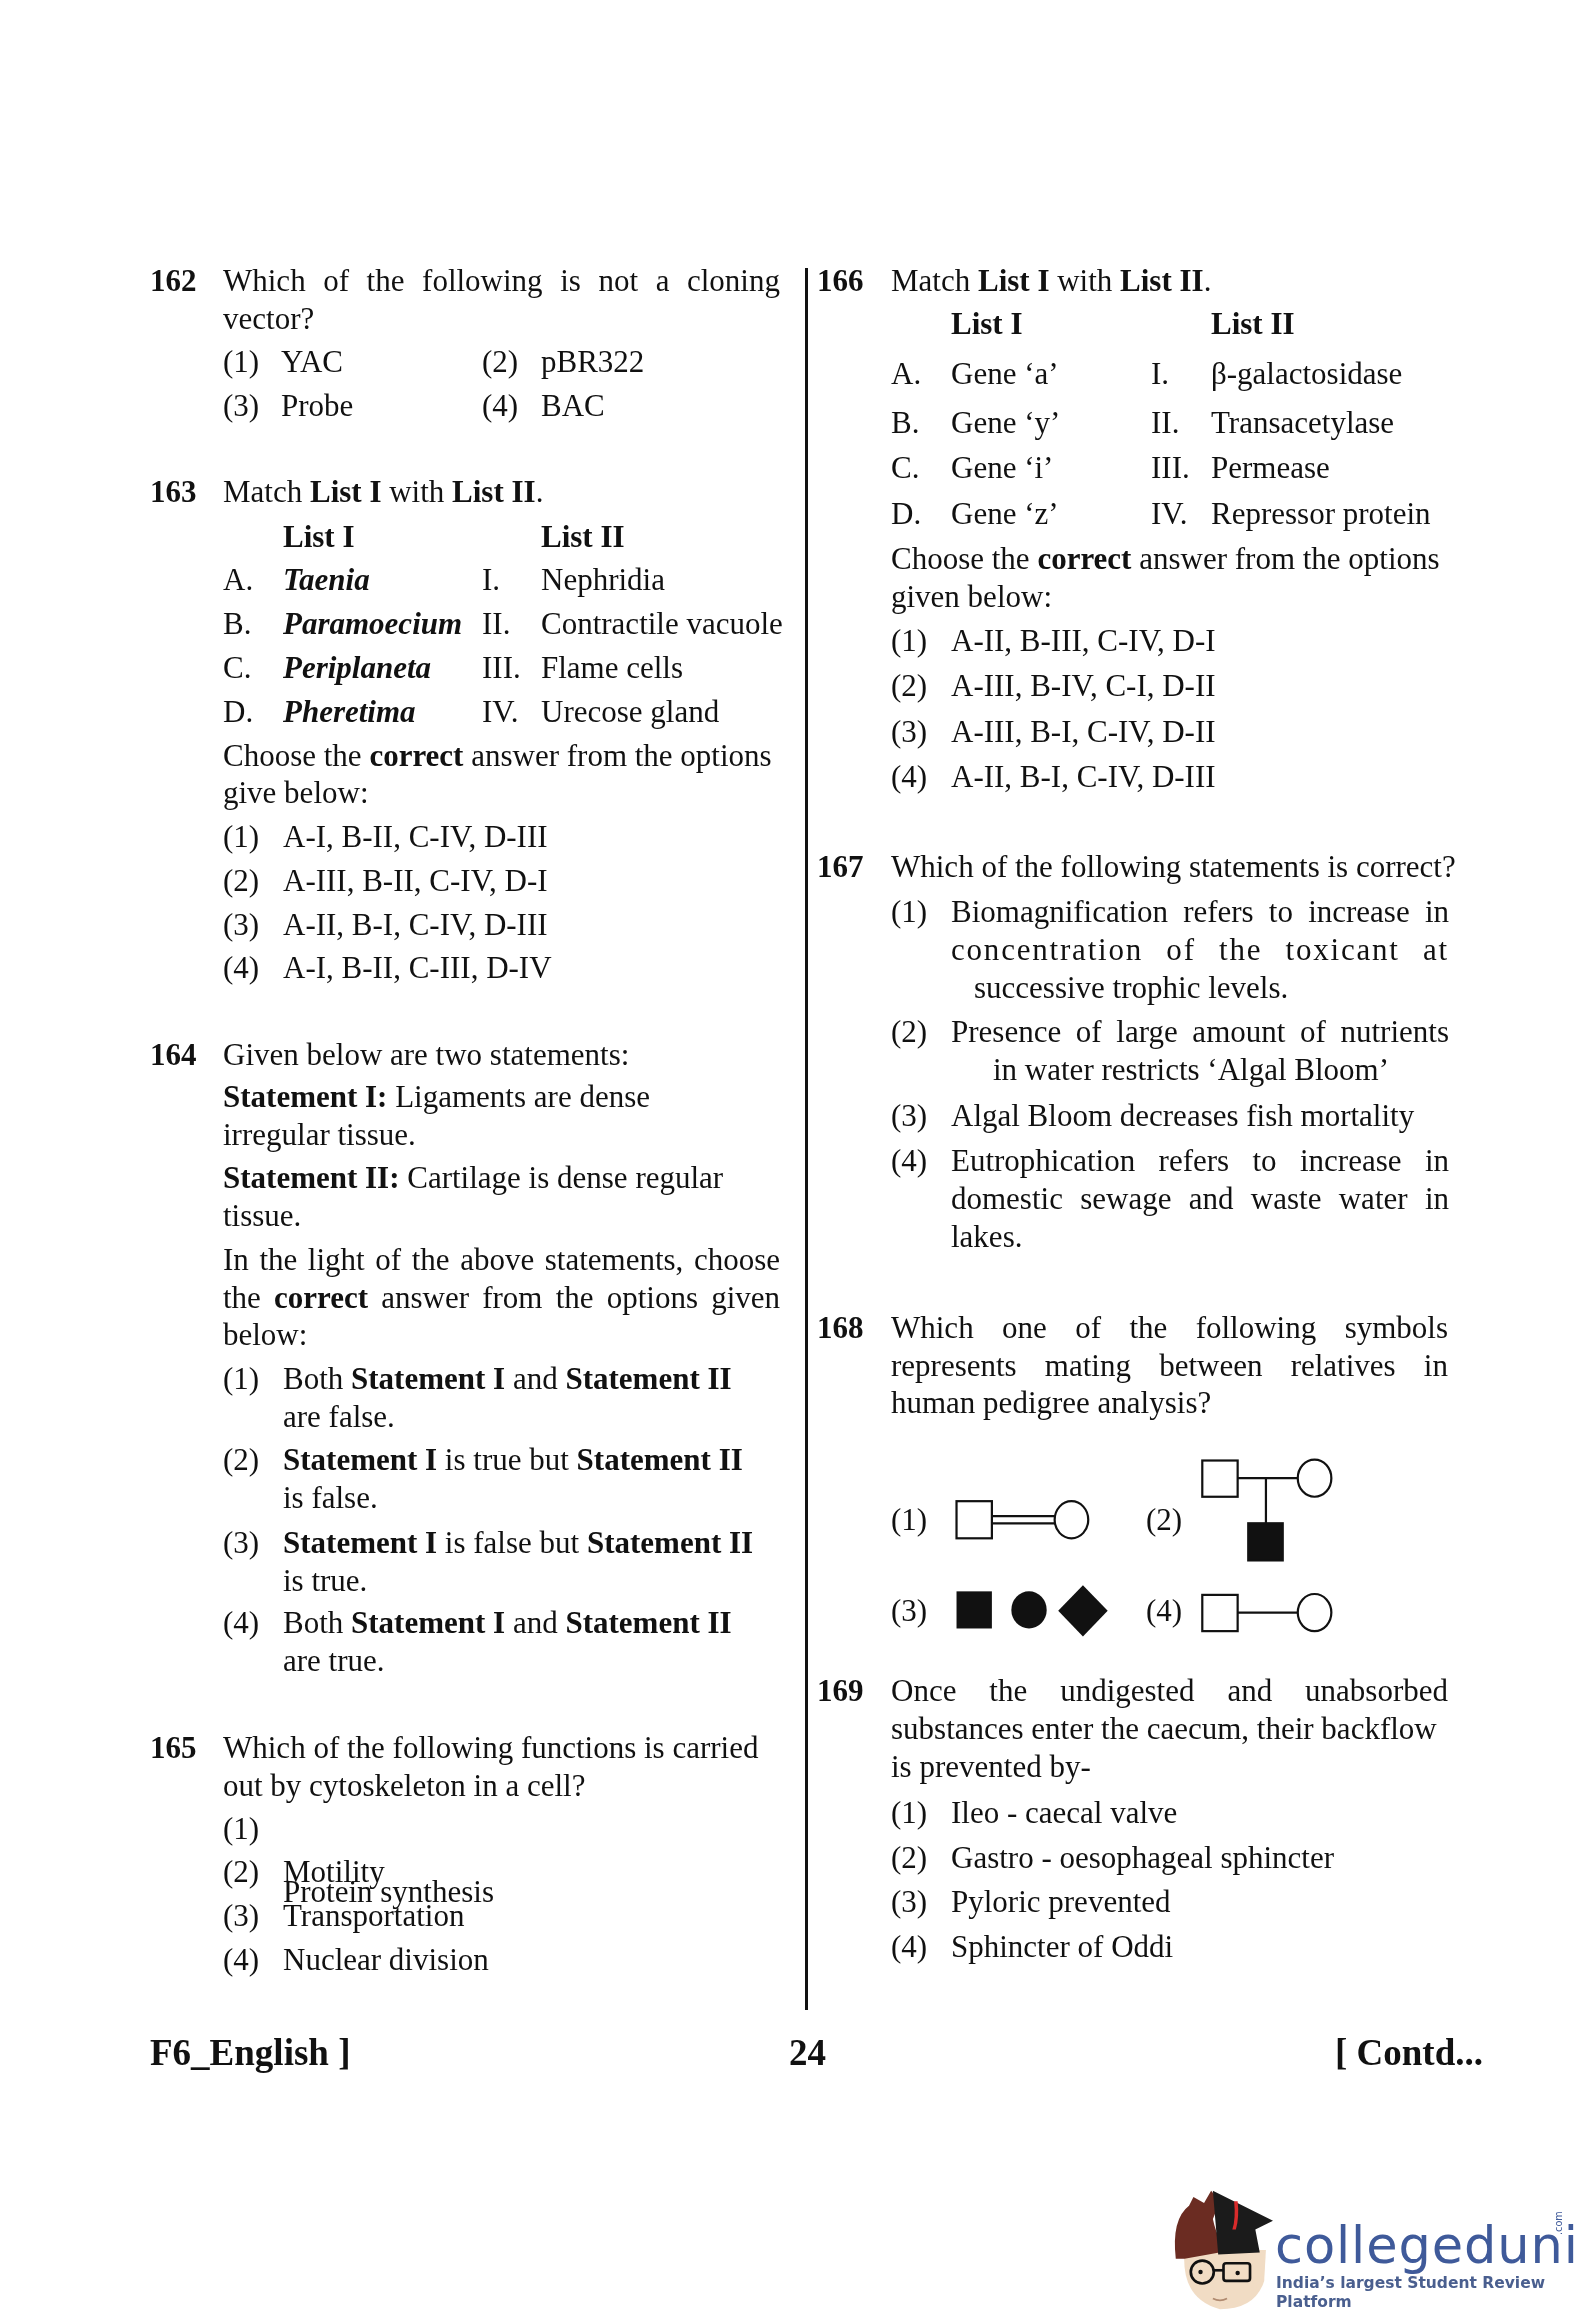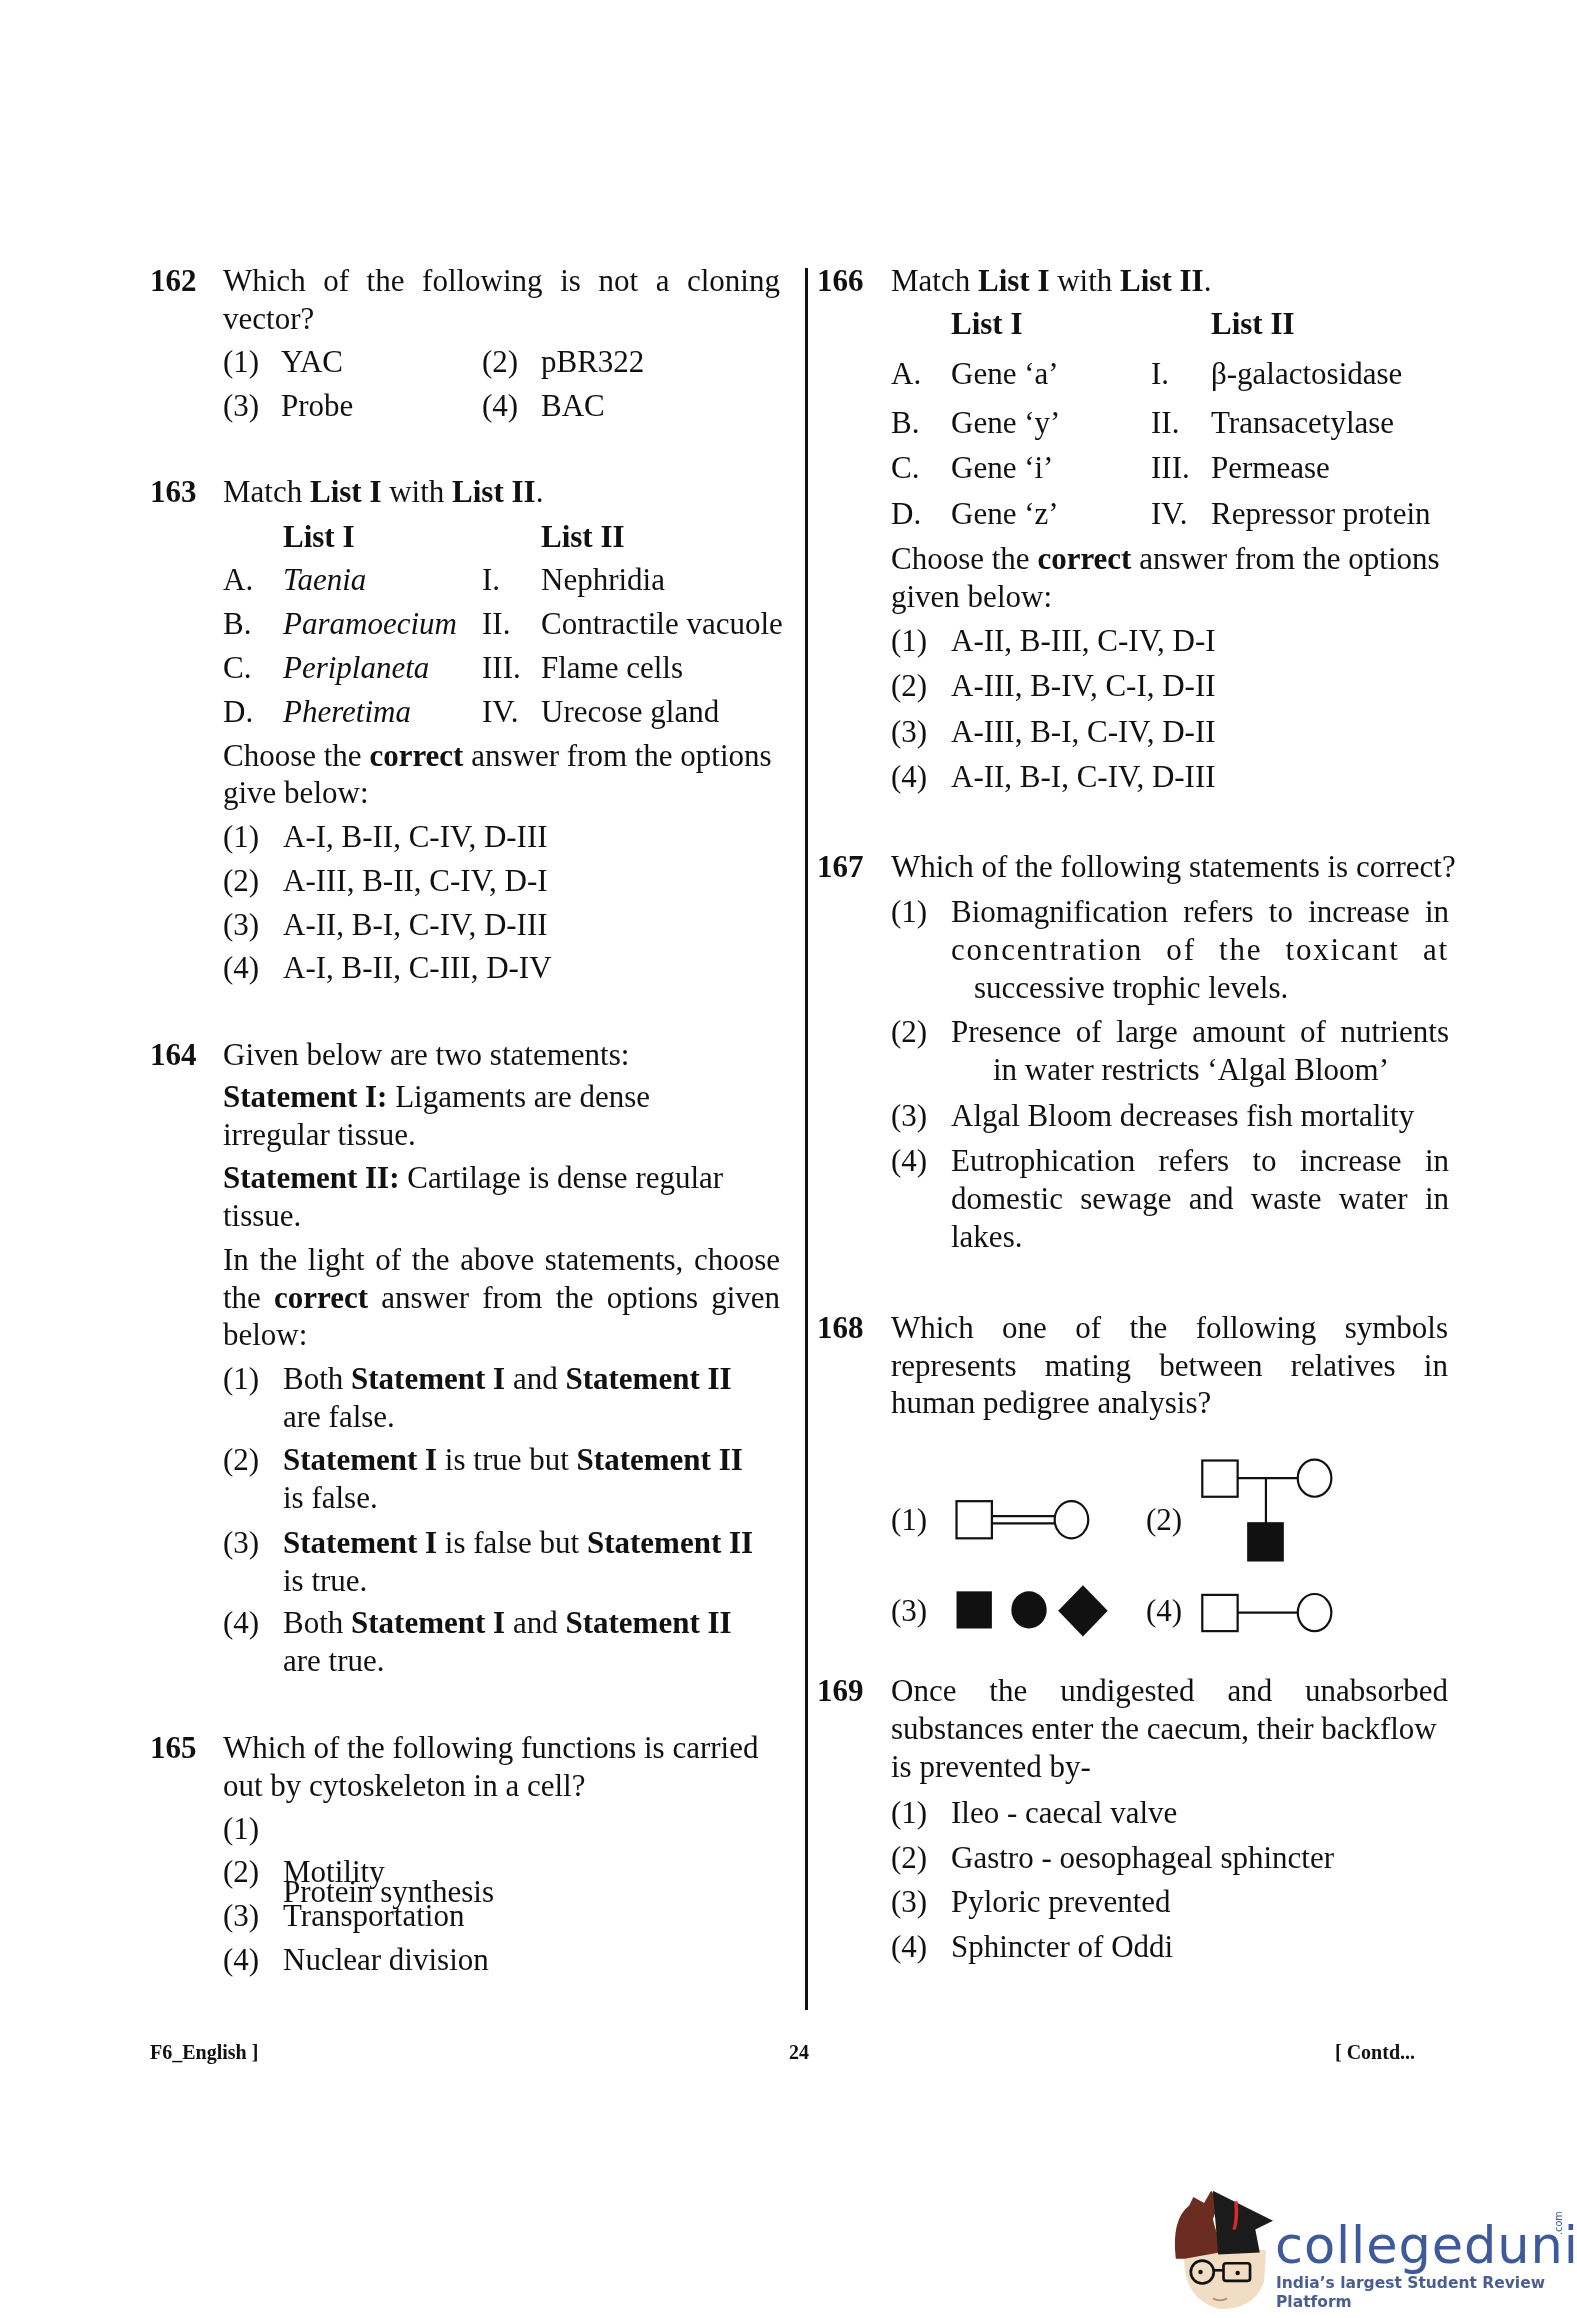--- a/index.html
+++ b/index.html
@@ -2,24 +2,24 @@
 <html style="font-size:14px"><head>
 <meta charset="utf-8">
 <style>
   html, body { margin:0; padding:0; background:#ffffff; }
   body { width:1578px; height:2319px; position:relative; overflow:hidden;
          font-family:"Liberation Serif", "DejaVu Serif", serif; color:#111; }
   .ln { position:absolute; white-space:nowrap; font-size:31px; line-height:35px;
         transform:translateY(-17.7px); transform-origin:left center; }
   .qn { font-weight:bold; }
   .b { font-weight:bold;font-family:Liberation Serif, serif; }
-  .i { font-style:italic; }
+  .i { font-style:italic;font-weight:bold; }
   .just { text-align:justify; text-align-last:justify; display:inline-block; }
   .divider { position:absolute; left:805px; top:268px; width:2.7px; height:1742px; background:#111; }
-  .footer { position:absolute; font-size:20px; font-weight:bold; line-height:35px; }
+  .footer { position:absolute; font-size:37px; font-weight:bold; line-height:35px; }
   .logo-text { position:absolute; left:1275px; top:2217px; font-family:"DejaVu Sans", sans-serif;
                font-size:51px; color:#3f5a9a; letter-spacing:0.9px; line-height:57px; }
   .logo-com { position:absolute; left:1553px; top:2235px; font-family:"DejaVu Sans", sans-serif;
               font-size:9.7px; color:#3f5a9a; transform:rotate(-90deg); transform-origin:left top; }
   .logo-tag { position:absolute; left:1276px; top:2274px; font-family:"DejaVu Sans", sans-serif;
               font-size:15.5px; font-weight:bold; color:#4a5f8f; line-height:19.4px; }
   svg.abs { position:absolute; left:0; top:0; }
 </style>
 </head>
 <body>

